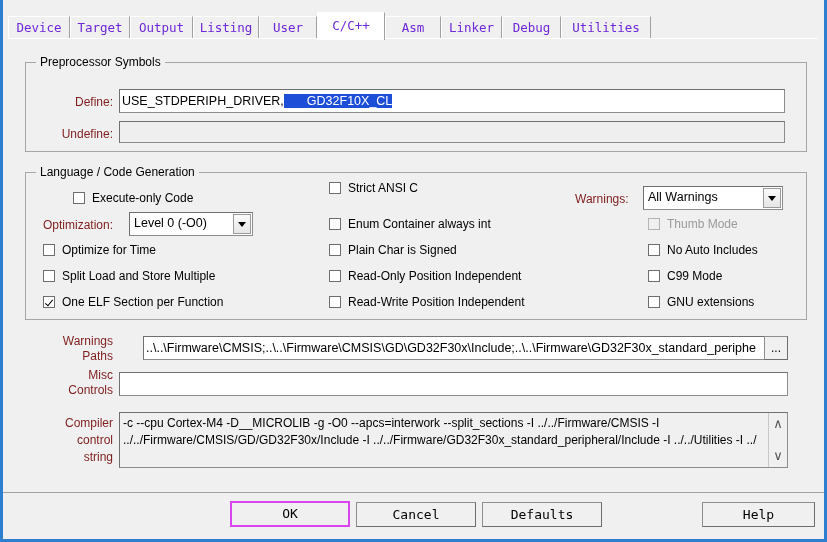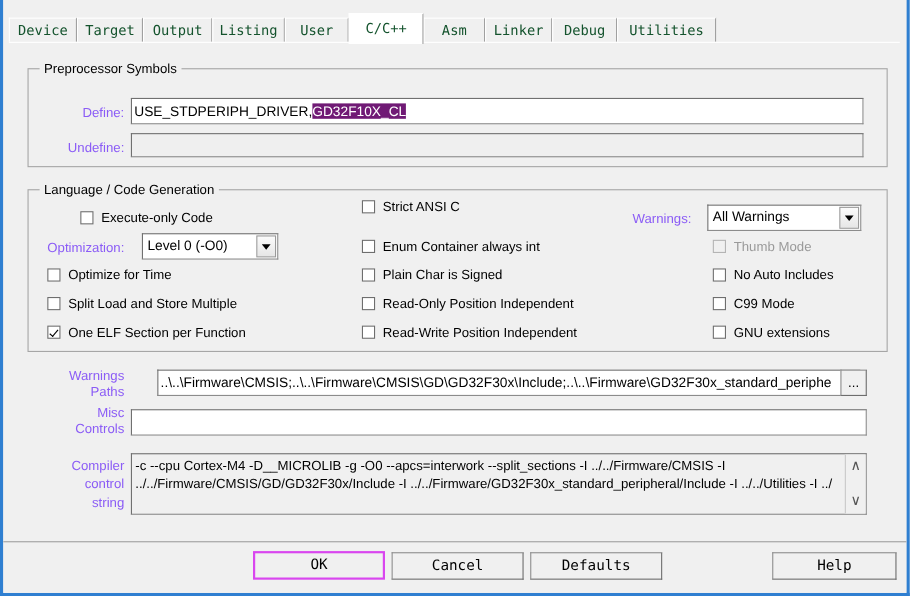--- a/index.html
+++ b/index.html
@@ -48,21 +48,21 @@
     box-sizing: border-box;
     background: #f0f0f0;
     border-left: 1px solid #ffffff;
     border-top: 1px solid #ffffff;
     border-right: 1px solid #a0a0a0;
     border-bottom: 0;
     font-family: "DejaVu Sans Mono", monospace;
     font-size: 12.5px;
     line-height: 21px;
     text-align: center;
-    color: #14532d;
+    color: #6d28d9;
     white-space: nowrap;
     cursor: default;
   }
   .tab.selected {
     top: 2px;
     height: 28px;
     line-height: 25px;
     background: #ffffff;
     border-left: 1px solid #ffffff;
     border-top: 1px solid #ffffff;
@@ -93,21 +93,21 @@
     padding: 0 4px;
     font-size: 12px;
     color: #000;
     white-space: nowrap;
   }
 
   
   .lbl {
     position: absolute;
     font-size: 12px;
-    color: #8b5cf6;
+    color: #7f1d1d;
     white-space: nowrap;
     text-align: right;
   }
   .lbl.left { text-align: left; }
 
   
   .tbox {
     position: absolute;
     box-sizing: border-box;
     background: #ffffff;
@@ -117,22 +117,23 @@
     font-size: 12.5px;
     color: #000;
     padding: 0 2px;
     line-height: 18px;
     white-space: nowrap;
     overflow: hidden;
     font-family: "Liberation Sans", sans-serif;
   }
   .tbox.readonlybg { background: #efefef; }
   .sel {
-    background: #701a75;
+    background: #1d4ed8;
     color: #ffffff;
+    padding-left: 23px;
   }
 
   
   .cb {
     position: absolute;
     font-size: 12px;
     white-space: nowrap;
     color: #000;
     cursor: default;
   }

